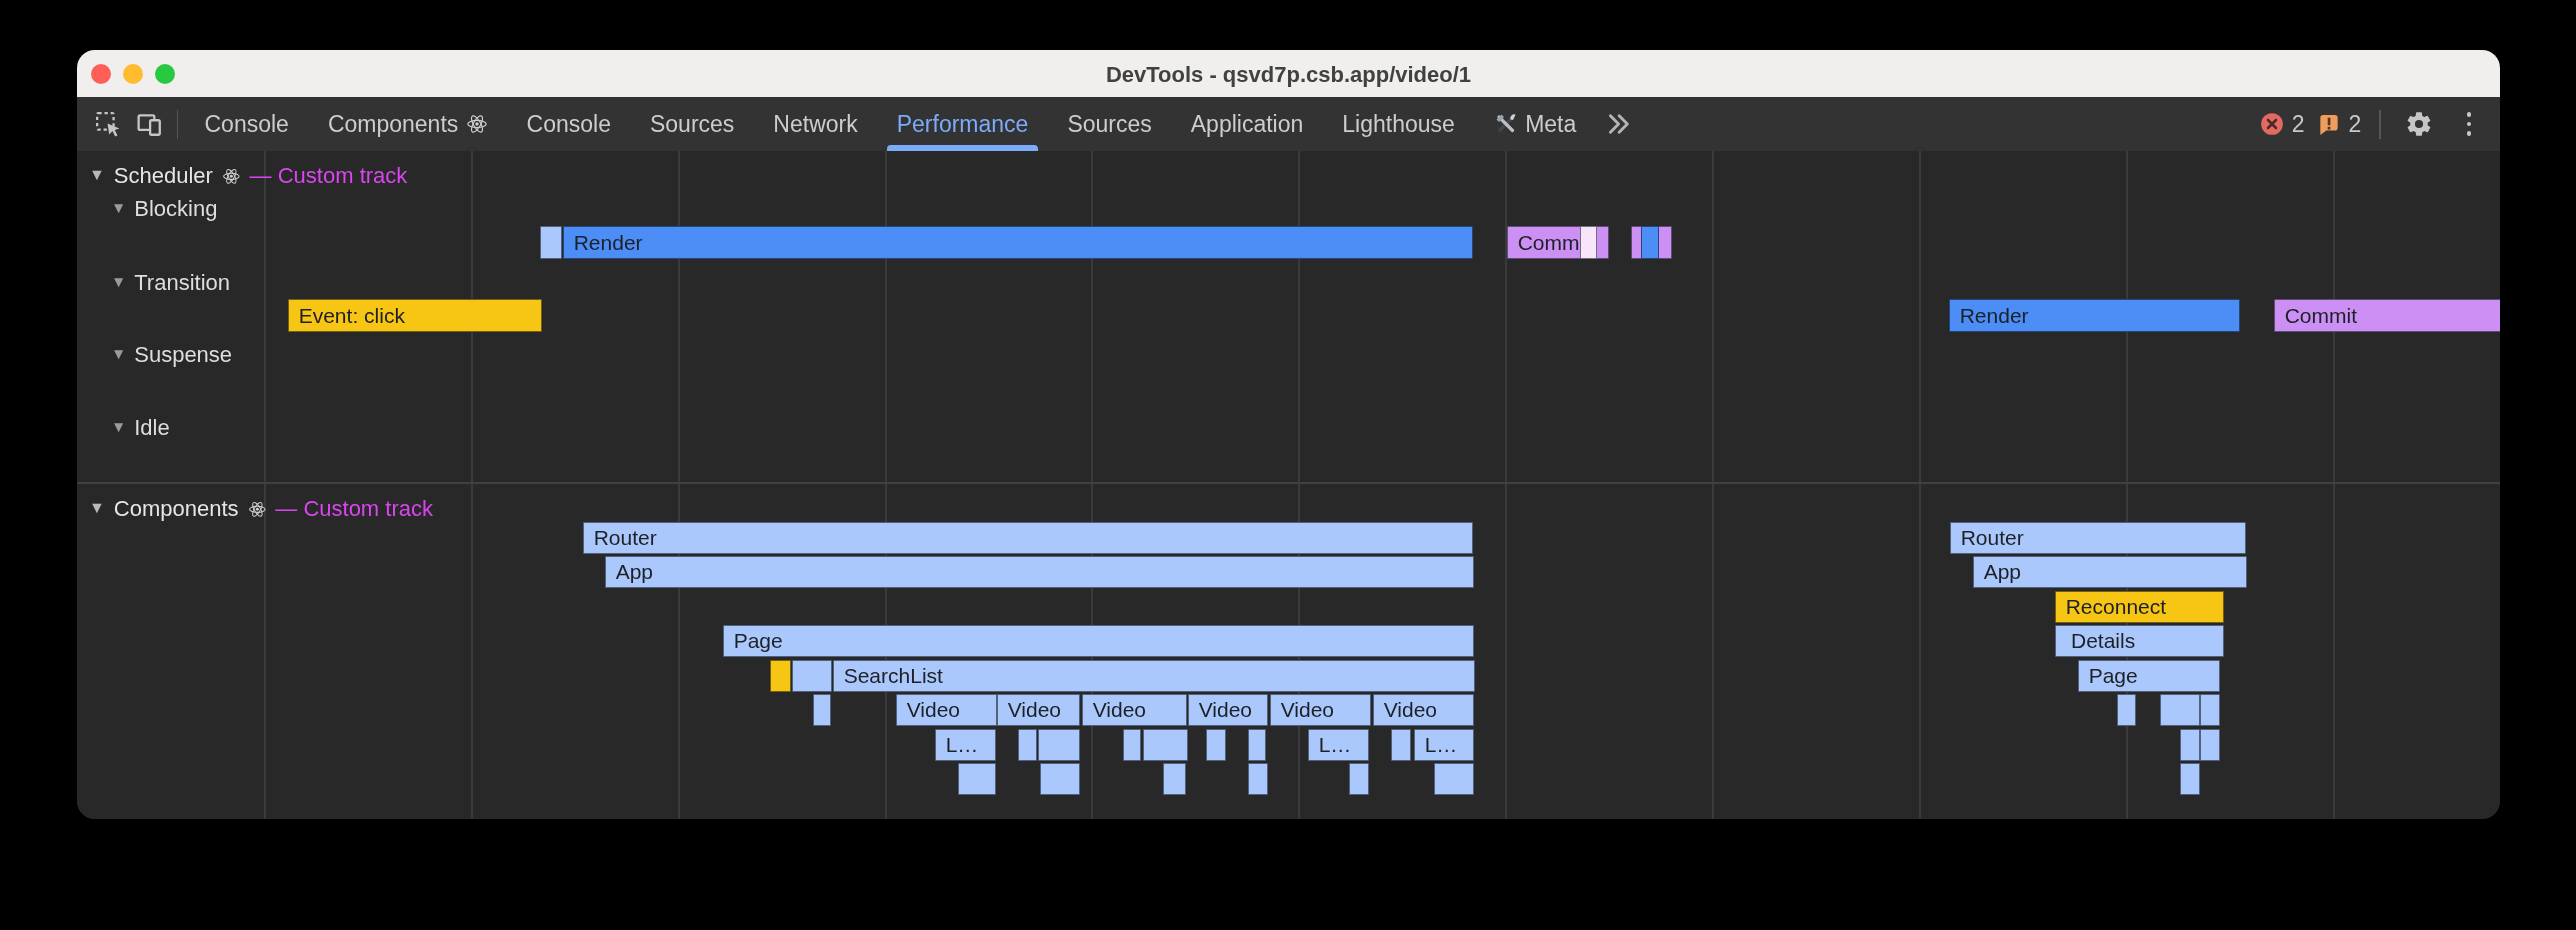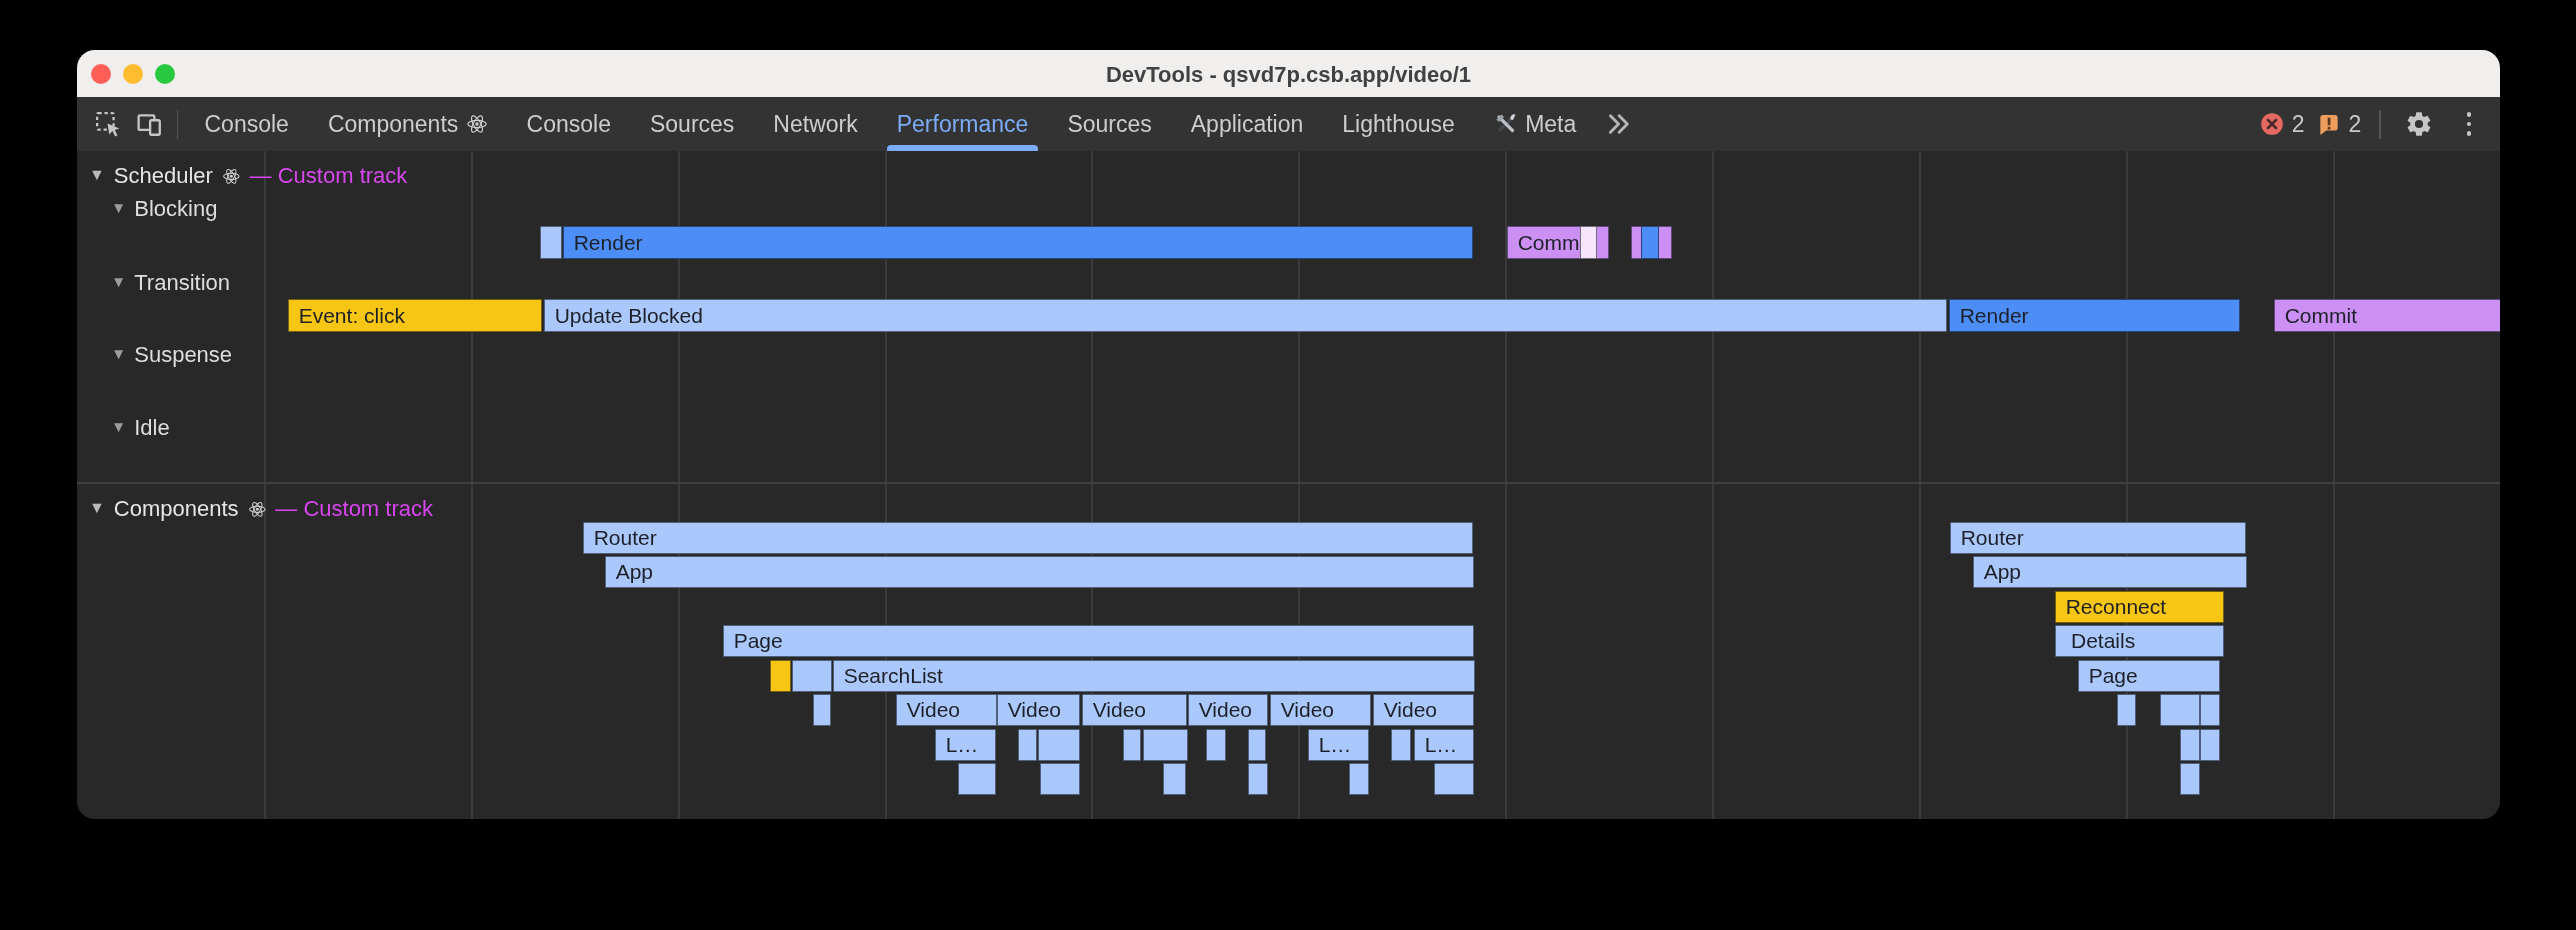--- a/index.html
+++ b/index.html
@@ -205,21 +205,20 @@
           <span class="tri">▼</span>
           <span>Idle</span>
         </div>
         <div class="bar bar-lightblue" style="left: 463px; top: 75px; width: 22px; height: 33px; line-height: 31px;"></div>
         <div class="bar bar-blue" style="left: 486px; top: 75px; width: 910px; height: 33px; line-height: 31px;">Render</div>
         <div class="bar bar-purple" style="left: 1398px; top: 75px; width: 102px; height: 33px; line-height: 31px;">Commit</div>
         <div class="bar bar-pink" style="left: 1503px; top: 75px; width: 17px; height: 33px; line-height: 31px;"></div>
         <div class="bar bar-purple" style="left: 1522px; top: 75px; width: 41px; height: 33px; line-height: 31px;"></div>
         <div class="bar bar-blue" style="left: 1564px; top: 75px; width: 18px; height: 33px; line-height: 31px;"></div>
         <div class="bar bar-yellow" style="left: 211px; top: 148px; width: 254px; height: 33px; line-height: 31px;">Event: click</div>
-        <div class="bar bar-lightblue" style="left: 467px; top: 148px; width: 1403px; height: 33px; line-height: 31px;">Update Blocked</div>
         <div class="bar bar-blue" style="left: 1872px; top: 148px; width: 291px; height: 33px; line-height: 31px;">Render</div>
         <div class="bar bar-purple" style="left: 2165px; top: 148px; width: 235px; height: 33px; line-height: 31px;">Commit</div>
         <div class="track-header" style="left: 12px; top: 344px;">
           <span class="tri">▼</span>
           <span>Components</span>
           <svg viewBox="0 0 24 24" width="18.7" height="18.7">
             <ellipse cx="12" cy="12" rx="10" ry="3.9" fill="none" stroke="#cfcfcf" stroke-width="1.3" transform="rotate(0 12 12)"></ellipse>
             <ellipse cx="12" cy="12" rx="10" ry="3.9" fill="none" stroke="#cfcfcf" stroke-width="1.3" transform="rotate(60 12 12)"></ellipse>
             <ellipse cx="12" cy="12" rx="10" ry="3.9" fill="none" stroke="#cfcfcf" stroke-width="1.3" transform="rotate(120 12 12)"></ellipse>
             <circle cx="12" cy="12" r="1.9" fill="#cfcfcf"></circle>

